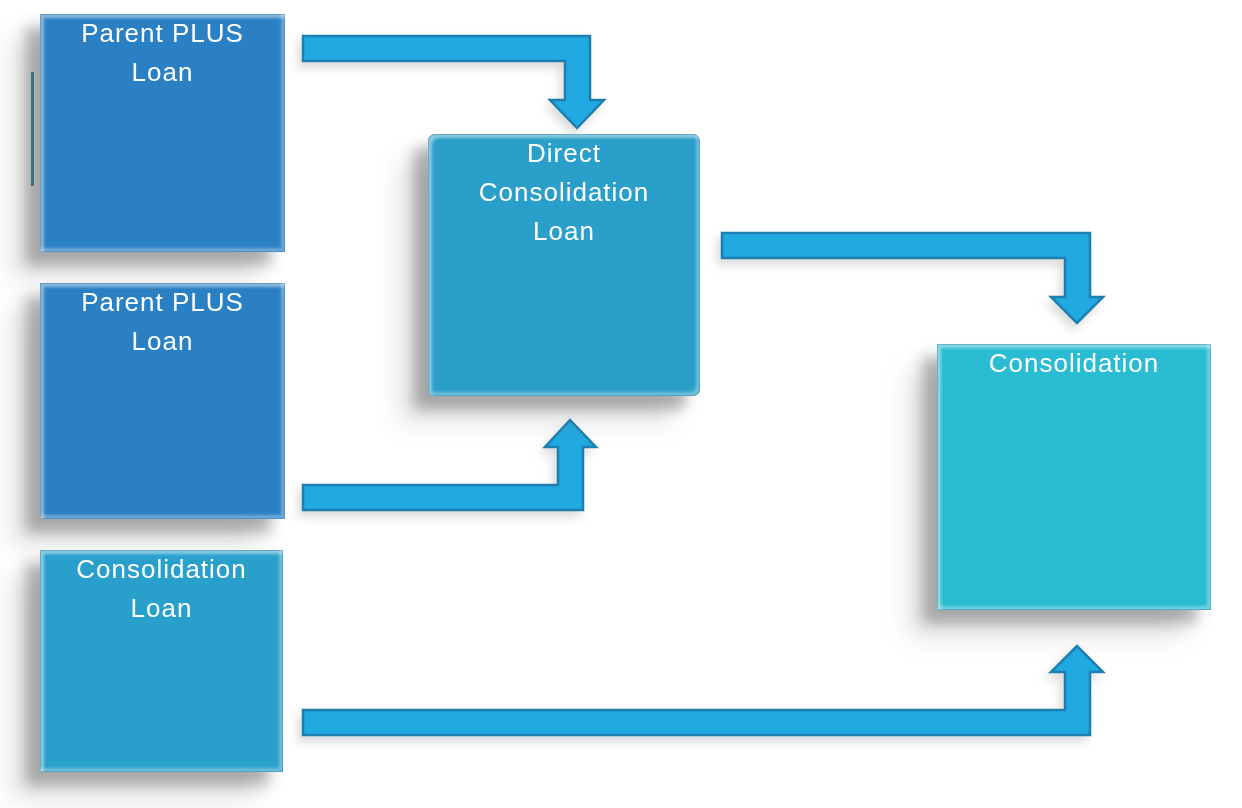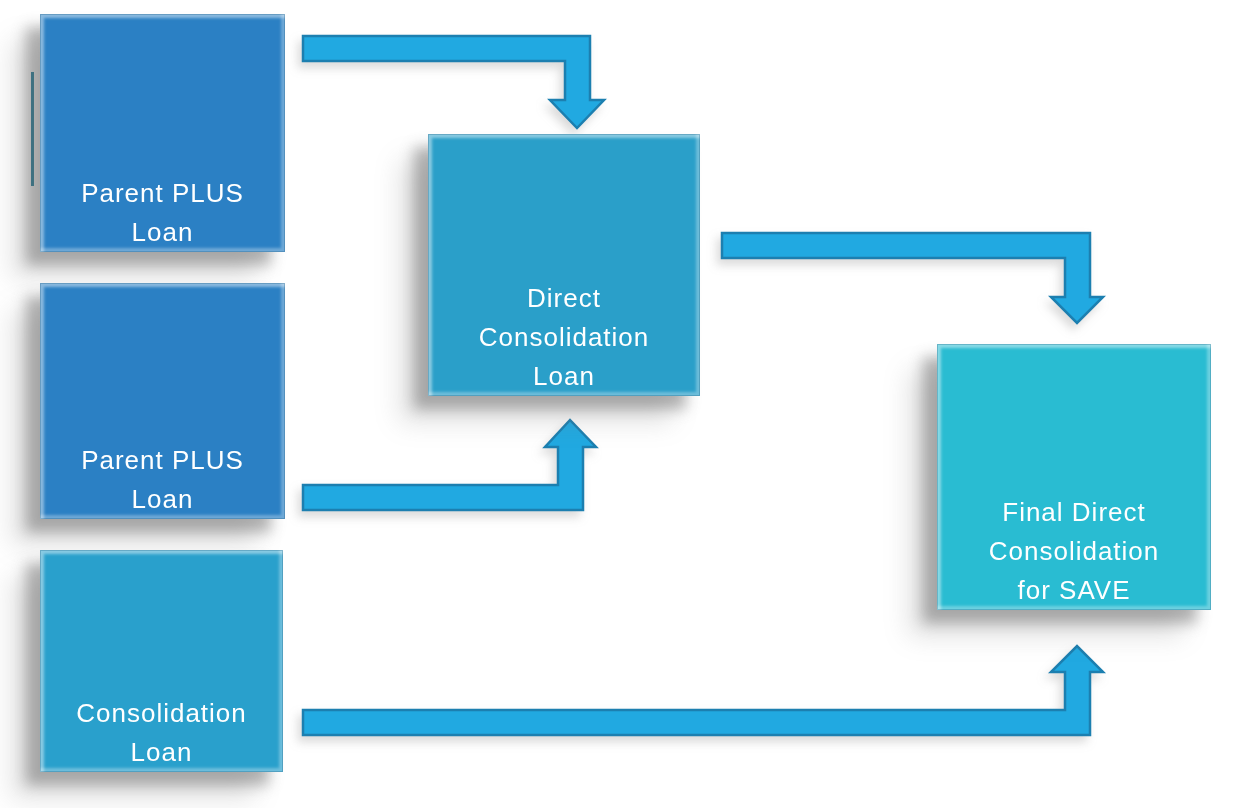--- a/index.html
+++ b/index.html
@@ -31,21 +31,21 @@
     filter: drop-shadow(-4px 6px 5px rgba(110,110,110,0.25));
   }
   .arrow-layer polygon {
     stroke-width: 2.5;
     stroke-linejoin: miter;
   }
   .box {
     position: absolute;
     box-sizing: border-box;
     display: flex;
-    align-items: flex-end;
+    align-items: flex-start;
     justify-content: center;
     text-align: center;
     box-shadow:
       -14px 13px 13px rgba(95, 95, 95, 0.45),
       -28px 26px 24px rgba(120, 120, 120, 0.22),
       inset 0 0 0 1px rgba(0, 70, 110, 0.25),
       inset 4px 4px 3px rgba(255, 255, 255, 0.45),
       inset -4px -4px 3px rgba(255, 255, 255, 0.32);
   }
   .box .label {
@@ -91,29 +91,27 @@
     </div>
   </div>
 
   <div class="box box3" style="background-color: rgb(41, 160, 204);">
     <div class="label" style="color: rgb(255, 255, 255);">
       <span class="line">Consolidation</span>
       <span class="line">Loan</span>
     </div>
   </div>
 
-  <div class="box box4" style="background-color: rgb(42, 159, 201);">
+  <div class="box box4" style="background-color: rgb(42, 159, 201); border-radius: 7px;">
     <div class="label" style="color: rgb(255, 255, 255);">
       <span class="line">Direct</span>
       <span class="line">Consolidation</span>
       <span class="line">Loan</span>
     </div>
   </div>
 
   <div class="box box5" style="background-color: rgb(41, 188, 210);">
     <div class="label" style="color: rgb(255, 255, 255);">
-      <span class="line">Final Direct</span>
       <span class="line">Consolidation</span>
-      <span class="line">for SAVE</span>
     </div>
   </div>
 
 </div>
 
 </body></html>

